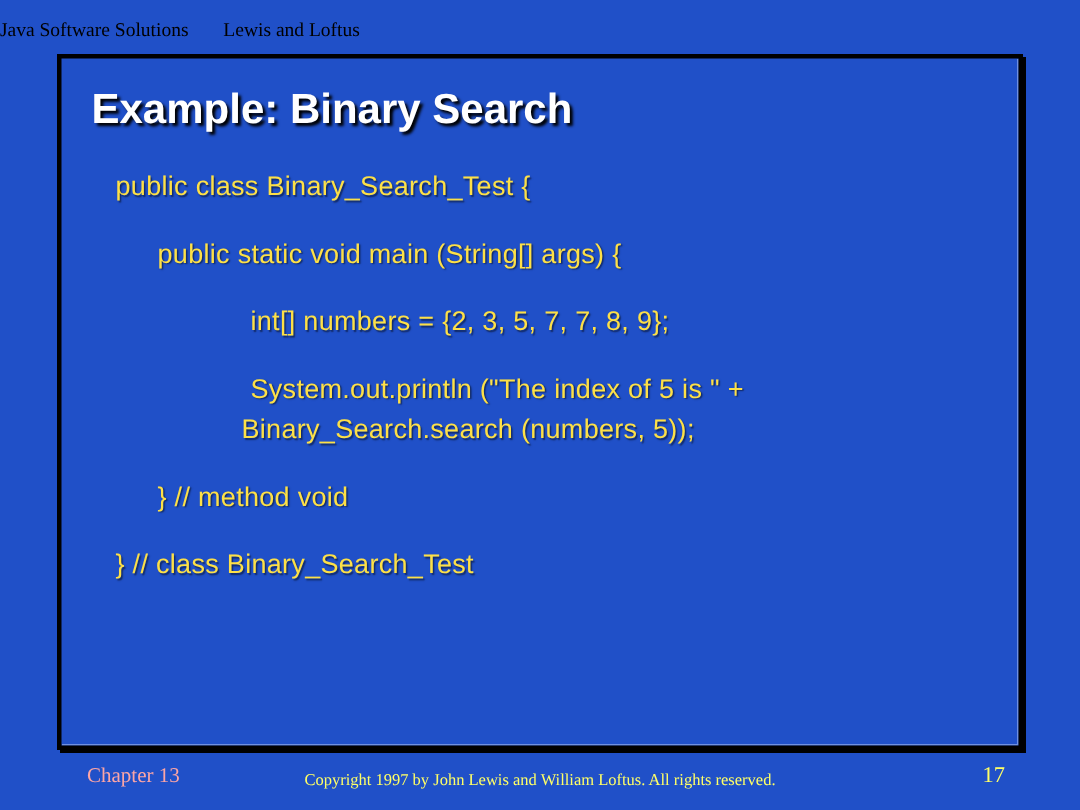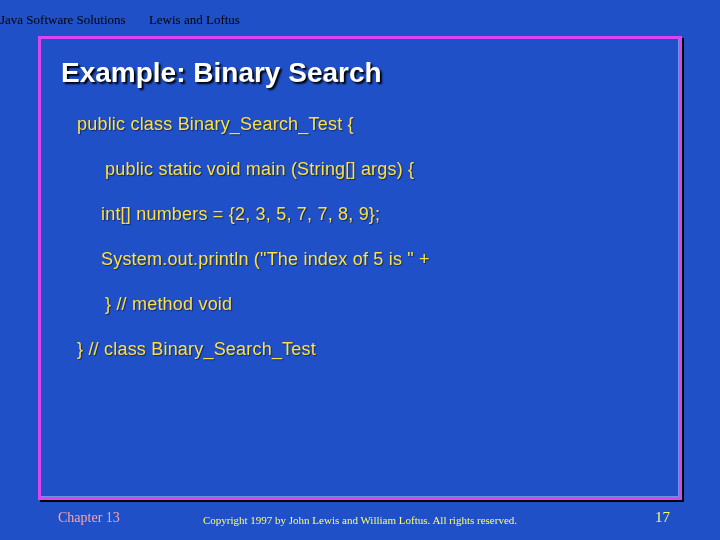--- a/index.html
+++ b/index.html
@@ -19,21 +19,21 @@
     padding-top: 12px;
     font-family: "Times New Roman", serif;
   }
   .header-line .book { margin-right: 20px; }
   .frame {
     position: absolute;
     top: 36px;
     left: 38px;
     right: 38px;
     bottom: 40px;
-    border: 3px solid #d946ef;
+    border: 3px solid #000000;
     box-shadow: 2px 2px 0 #000, -1px -1px 0 #7090e0 inset;
   }
   .content {
     padding: 18px 18px 10px 18px;
   }
   .title {
     font-family: Arial, Helvetica, sans-serif;
     font-weight: bold;
     font-size: 28px;
     color: #fff;
@@ -44,21 +44,21 @@
   .code {
     font-family: "Verdana", "Lucida Sans", sans-serif;
     font-size: 18px;
     color: #fde047;
     line-height: 1.5;
     text-shadow: 1px 1px 1px rgba(0,0,0,0.5);
     letter-spacing: 0.2px;
   }
   .code .l0 { margin-left: 18px; }
   .code .l1 { margin-left: 46px; }
-  .code .l2 { margin-left: 42px; }
+  .code .l2 { margin-left: 108px; }
   .code .l3 { margin-left: 102px; }
   .code .blank { height: 18px; }
   .footer-left {
     position: absolute;
     left: 58px;
     bottom: 14px;
     font-size: 14px;
     color: #fca5a5;
   }
   .footer-center {
@@ -91,20 +91,21 @@
   <div class="content">
     <div class="title">Example: Binary Search</div>
     <div class="code">
       <div class="l0">public class Binary_Search_Test {</div>
       <div class="blank"></div>
       <div class="l1">public static void main (String[] args) {</div>
       <div class="blank"></div>
       <div class="l2">int[] numbers = {2, 3, 5, 7, 7, 8, 9};</div>
       <div class="blank"></div>
       <div class="l2">System.out.println ("The index of 5 is " +</div>
+      <div class="l3">Binary_Search.search (numbers, 5));</div>
       <div class="blank"></div>
       <div class="l1">}  // method void</div>
       <div class="blank"></div>
       <div class="l0">}  // class Binary_Search_Test</div>
     </div>
   </div>
 </div>
 
 <div class="footer-left">Chapter 13</div>
 <div class="footer-center">Copyright 1997 by John Lewis and William Loftus.  All rights reserved.</div>

